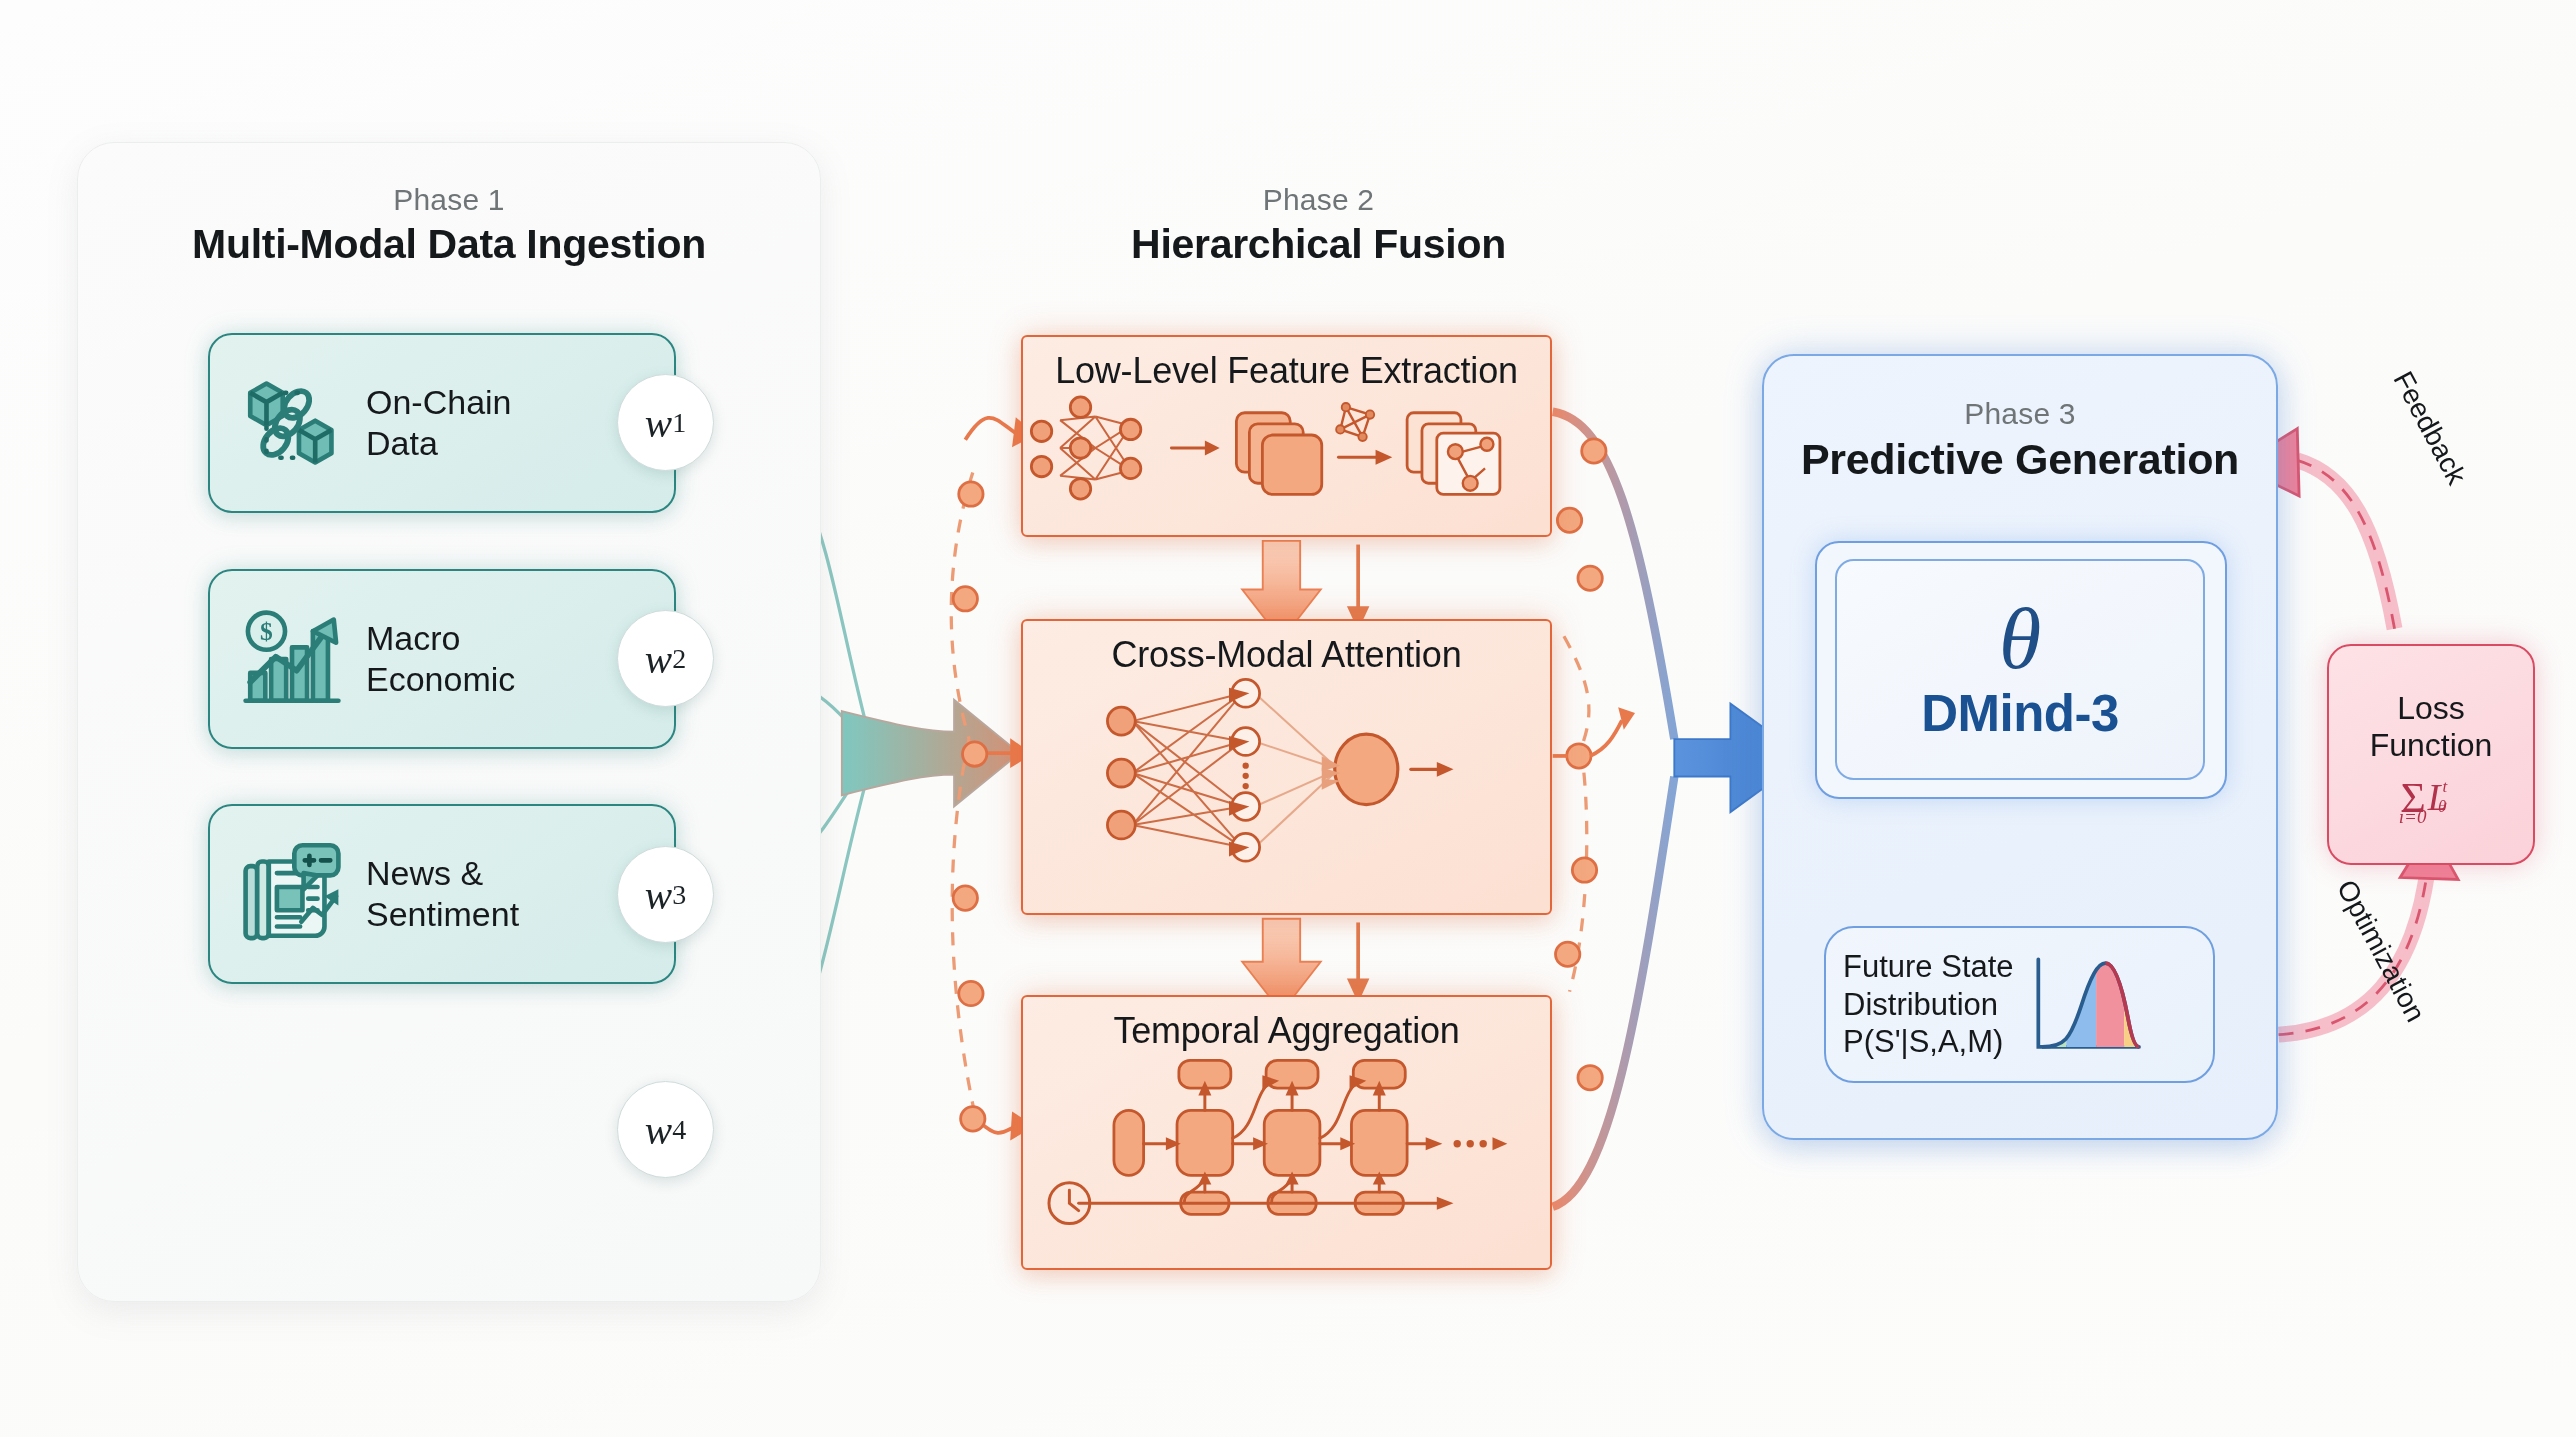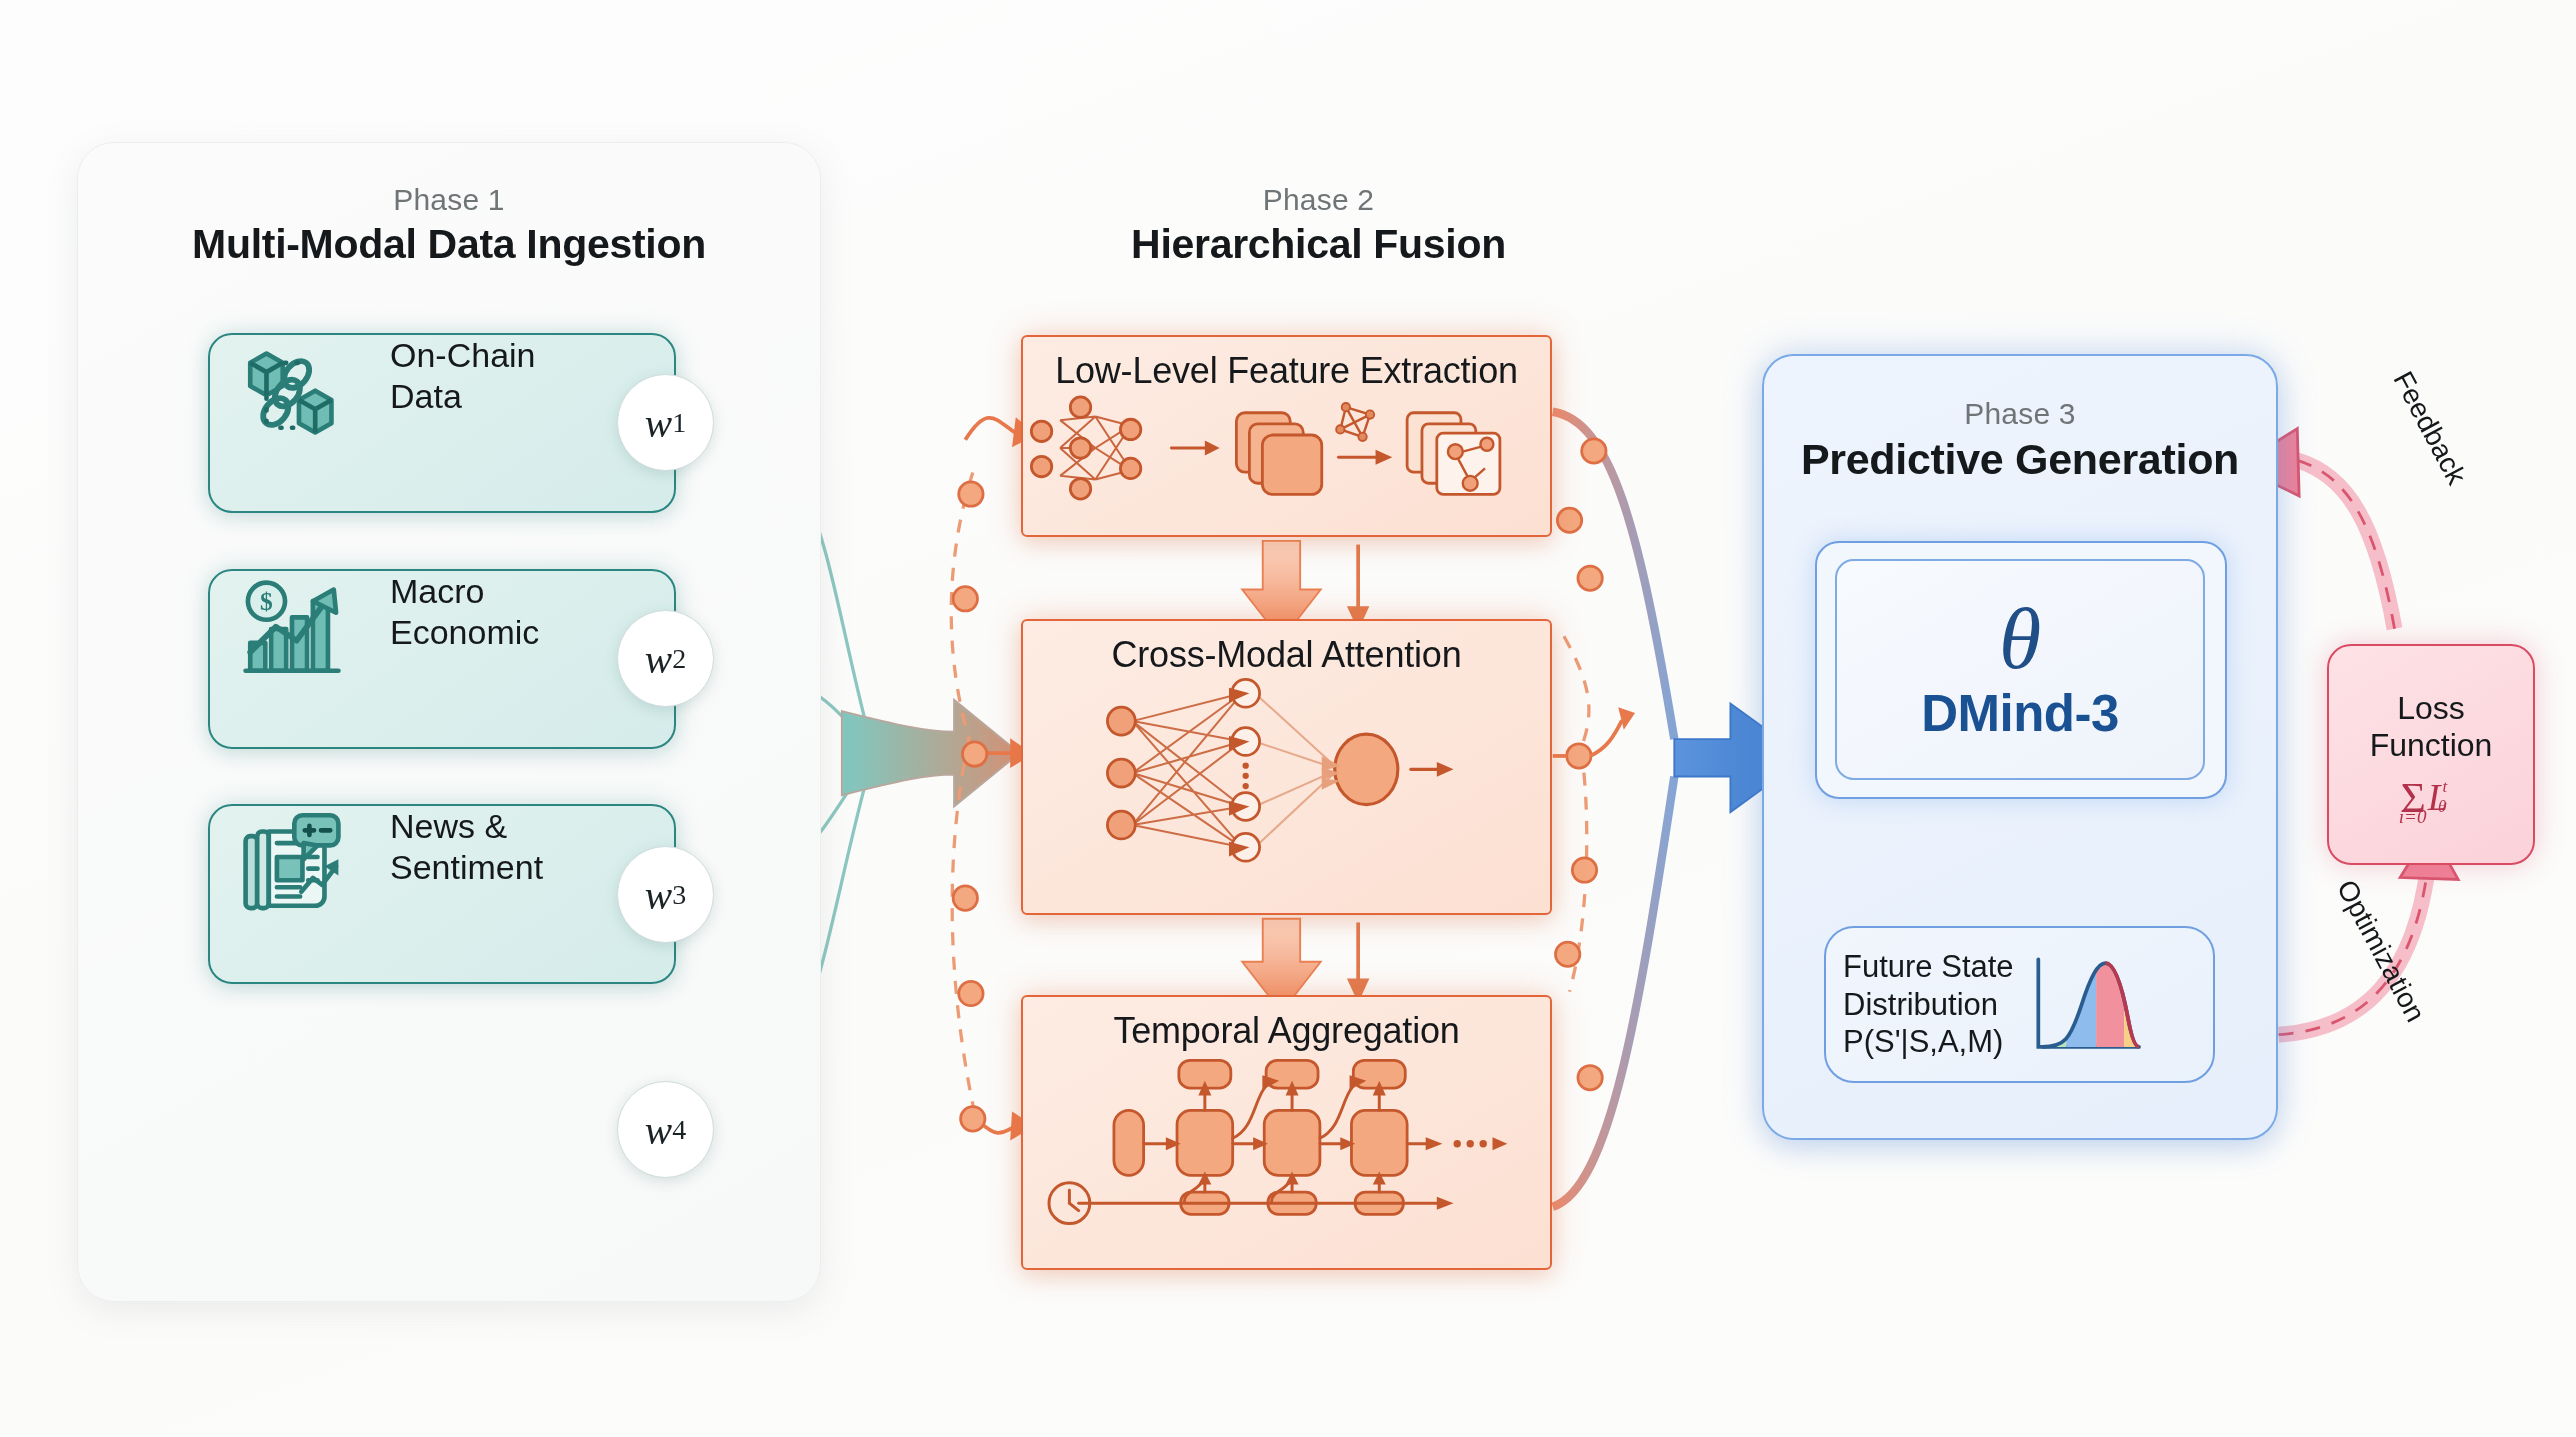--- a/index.html
+++ b/index.html
@@ -29,21 +29,21 @@
   .phase-title {
     text-align:center; font-size:41px; font-weight:700; color:#16191b;
     margin-top:4px; letter-spacing:-0.3px;
   }
   #p1-head { position:absolute; left:77px; top:183px; width:744px; }
 
   .src-card {
     position:absolute; left:208px; width:468px; height:180px;
     background: linear-gradient(145deg,#e2f2ef,#d5ecea);
     border:2.8px solid #2b8580; border-radius:24px;
-    display:flex; align-items:flex-start; gap:40px; padding-left:24px;
+    display:flex; align-items:center; gap:16px; padding-left:24px;
     box-shadow: 0 0 24px rgba(60,160,152,.22), 0 5.6px 17px rgba(50,120,115,.10);
   }
   .src-card .label {
     font-size:34px; color:#16191b; line-height:1.2; white-space:pre-line;
   }
   .src-icon { width:116px; height:116px; flex:0 0 116px; }
   #card-0 { top: 333px; }
   #card-1 { top: 569px; }
   #card-2 { top: 804px; }
   #card-3 { top: 1040px; }

